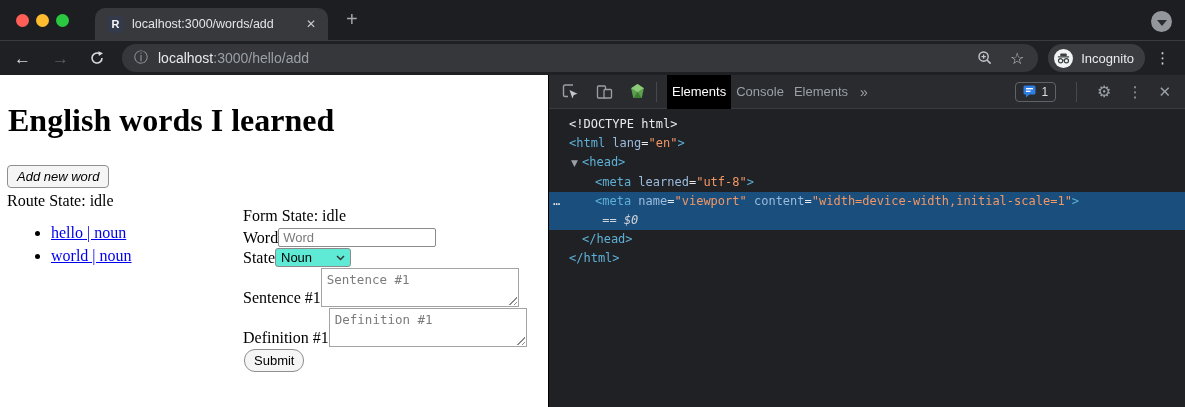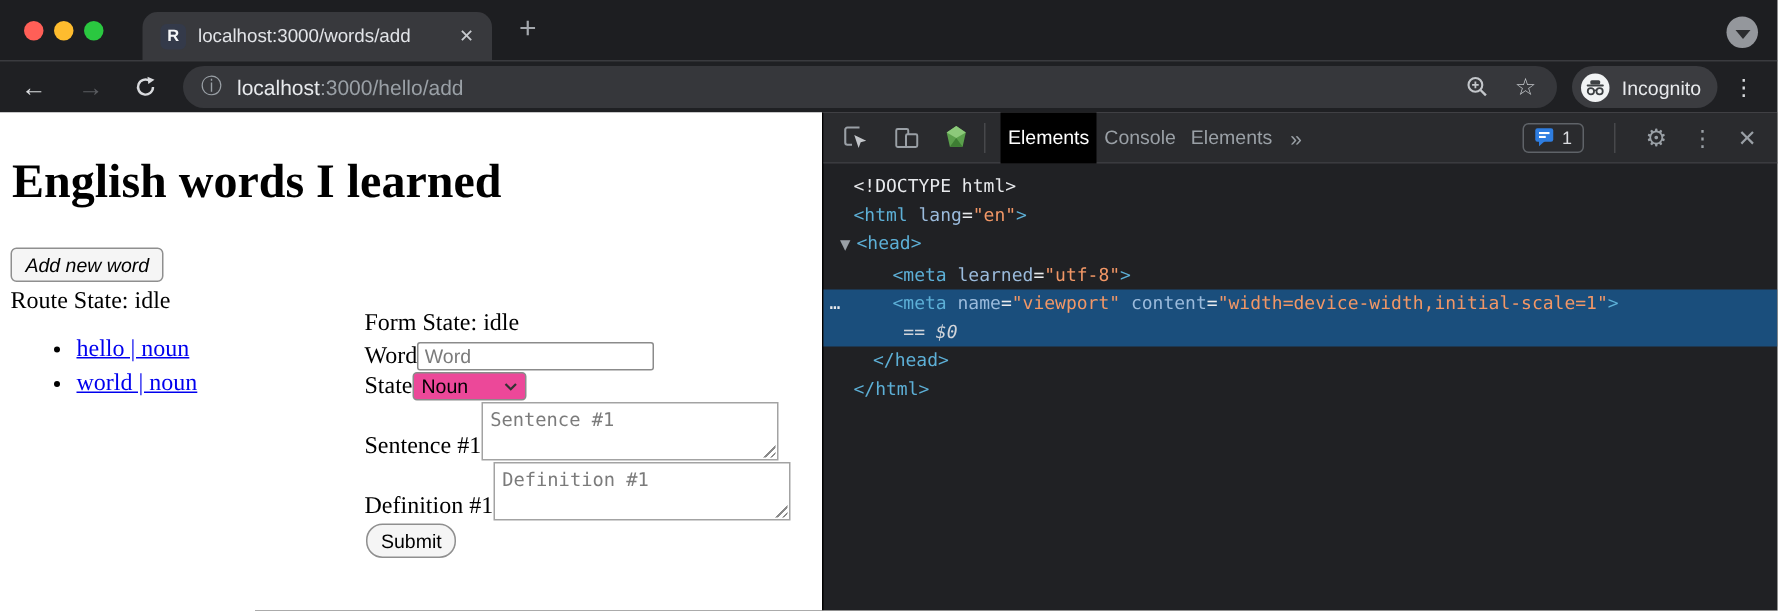--- a/index.html
+++ b/index.html
@@ -60,21 +60,21 @@
   .word-list a { color:#0000ee; }
 
   .add-form { position:absolute; left:243px; top:132px; font-size:16px; }
   .f-state { margin-bottom:3px; }
   .f-row { display:flex; align-items:flex-end; margin-bottom:1px; }
   .f-label { font-size:16px; line-height:19px; white-space:pre; }
   .word-input { width:158px; height:19px; border:1px solid #8b8b8b; border-radius:2px;
                 font-family:"Liberation Sans", sans-serif; font-size:13px; padding:1px 4px; color:#000; }
   .word-input::placeholder { color:#7b7b7b; }
   .select-box { position:relative; width:76px; height:19px; border:1px solid #8b8b8b; border-radius:3px;
-                background:#ec4899; font-family:"Liberation Sans", sans-serif; font-size:13px;
+                background:#5eead4; font-family:"Liberation Sans", sans-serif; font-size:13px;
                 display:flex; align-items:center; padding:0 33px 0 5px; }
   .select-chev { position:absolute; right:5px; top:6px; }
   .ta-wrap { position:relative; display:flex; }
   .ta { width:198px; height:39px; border:1px solid #a3a3a3; background:#fff; resize:none;
         font-family:"DejaVu Sans Mono", monospace; font-size:12.5px; padding:3px 5px; color:#000; }
   .ta::placeholder { color:#7b7b7b; }
   .resize-handle { position:absolute; right:2px; bottom:2px; width:9px; height:9px;
     background:linear-gradient(135deg, transparent 0 55%, #8a8a8a 55% 63%, transparent 63% 78%, #8a8a8a 78% 86%, transparent 86%); }
   .submit-btn { margin:1px 0 0 1px;border-radius:11px; }
 
@@ -251,21 +251,21 @@
           <span class="issue-count">1</span>
         </span>
         <span class="dt-sep"></span>
         <span class="dt-gear">⚙</span>
         <span class="dt-kebab">⋮</span>
         <span class="dt-close">✕</span>
       </div>
       <div class="dt-code" id="dt-code">
           <div class="code-line" style="padding-left: 20px;"><span class="tok-plain">&lt;!DOCTYPE html&gt;</span></div>
           <div class="code-line" style="padding-left: 20px;"><span class="tok-tag">&lt;html</span><span class="tok-attr"> lang</span><span class="tok-plain">=</span><span class="tok-val">"en"</span><span class="tok-tag">&gt;</span></div>
-          <div class="code-line" style="padding-left: 22px;"><span class="tok-arrow">▼</span><span class="tok-tag">&lt;head&gt;</span></div>
+          <div class="code-line" style="padding-left: 33px;"><span class="tok-arrow">▼</span><span class="tok-tag">&lt;head&gt;</span></div>
           <div class="code-line" style="padding-left: 46px;"><span class="tok-tag">&lt;meta</span><span class="tok-attr"> learned</span><span class="tok-plain">=</span><span class="tok-val">"utf-8"</span><span class="tok-tag">&gt;</span></div>
           <div class="code-line hl" style="padding-left: 46px;"><span class="gutter">…</span><span class="tok-tag">&lt;meta</span><span class="tok-attr"> name</span><span class="tok-plain">=</span><span class="tok-val">"viewport"</span><span class="tok-attr"> content</span><span class="tok-plain">=</span><span class="tok-val">"width=device-width,initial-scale=1"</span><span class="tok-tag">&gt;</span></div>
           <div class="code-line hl" style="padding-left: 46px;"><span class="tok-eq"> == $0</span></div>
           <div class="code-line" style="padding-left: 33px;"><span class="tok-tag">&lt;/head&gt;</span></div>
           <div class="code-line" style="padding-left: 20px;"><span class="tok-tag">&lt;/html&gt;</span></div>
         </div>
     </div>
   </div>
 </div>
 

